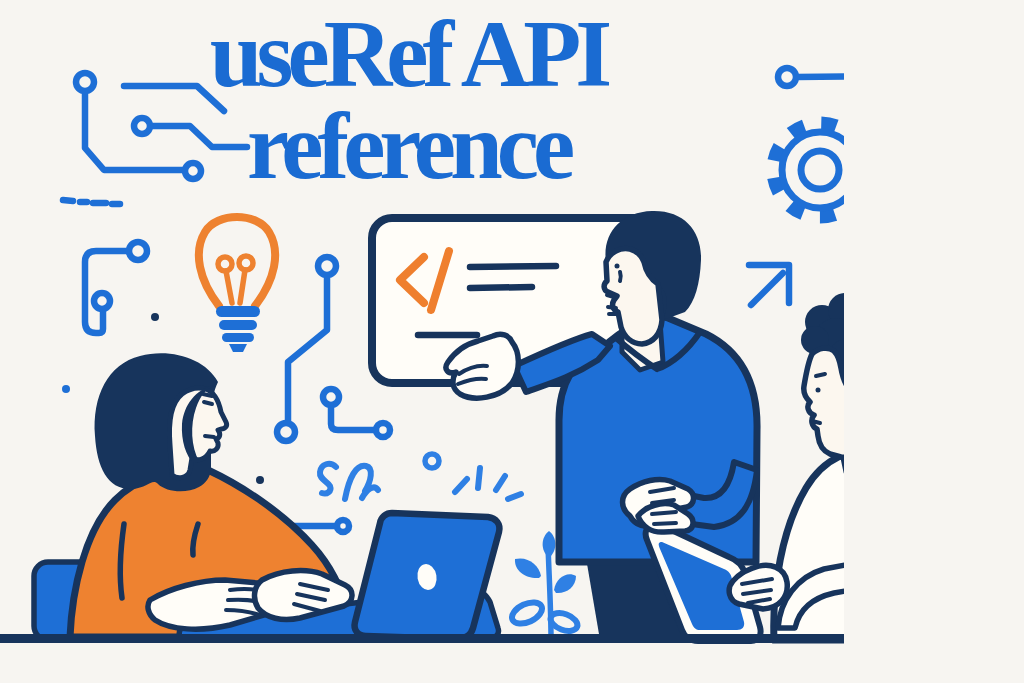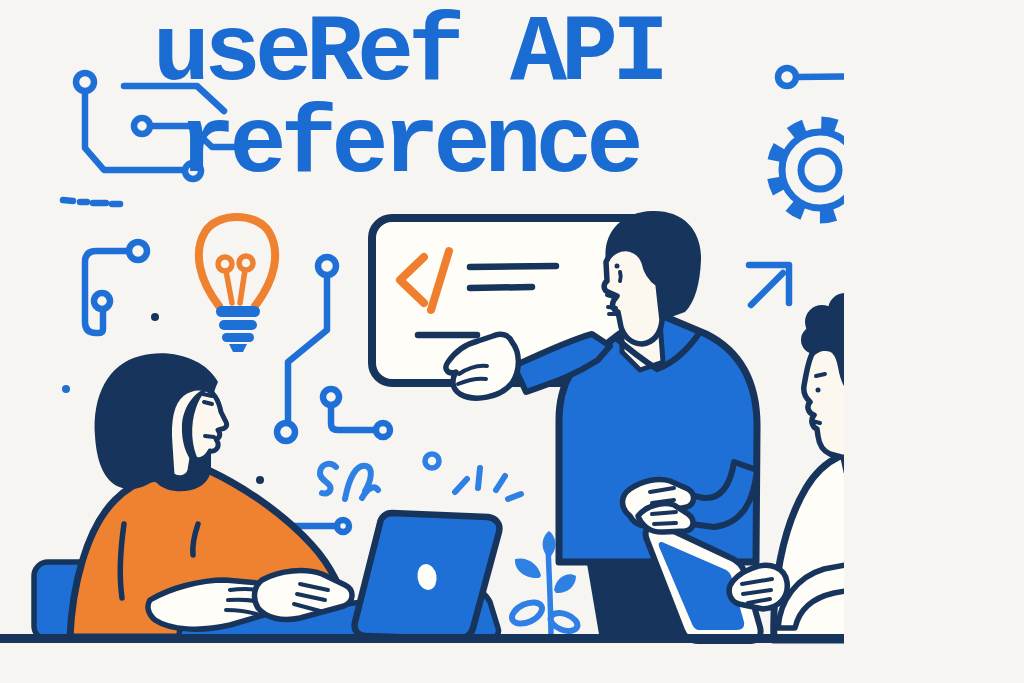--- a/index.html
+++ b/index.html
@@ -2,21 +2,21 @@
 <html style="--background: #f7f5f1; --blue: #1e6fd6; --blue-light: #2f80e4; --navy: #17345c; --orange: #ee8230; --orange-accent: #ef7f2e; --skin: #fcf7ef; --paper: #fffdf8; --title-blue: #1a6bd2;"><head>
 <meta charset="utf-8">
 <style>
   :root{
     --background:#f7f5f1; --blue:#1e6fd6; --blue-light:#2f80e4; --navy:#17345c;
     --orange:#ee8230; --orange-accent:#ef7f2e; --skin:#fcf7ef; --paper:#fffdf8;
     --title-blue:#1a6bd2;
   }
   html,body{margin:0;padding:0;background:var(--background);}
   .stage{position:relative;width:844px;height:683px;overflow:hidden;background:var(--background);
-         font-family:Liberation Mono, monospace;}
+         font-family:Liberation Serif, serif;}
   .stage svg{position:absolute;left:0;top:0;}
   .title{position:absolute;top:8px;left:0;right:0;text-align:center;transform:translateX(-14px);
          font-weight:bold;font-size:95px;line-height:92px;letter-spacing:-6px;color:var(--title-blue);
          user-select:none;}
   
   .tr{fill:none;stroke:var(--blue);stroke-width:6.5;stroke-linecap:round;stroke-linejoin:round;}
   .nd{fill:var(--background);stroke:var(--blue);stroke-width:6.5;}
   .dotb{fill:var(--blue);stroke:none;}
   .dotn{fill:var(--navy);stroke:none;}
   .navyln{fill:none;stroke:var(--navy);stroke-width:6.5;stroke-linecap:round;stroke-linejoin:round;}

